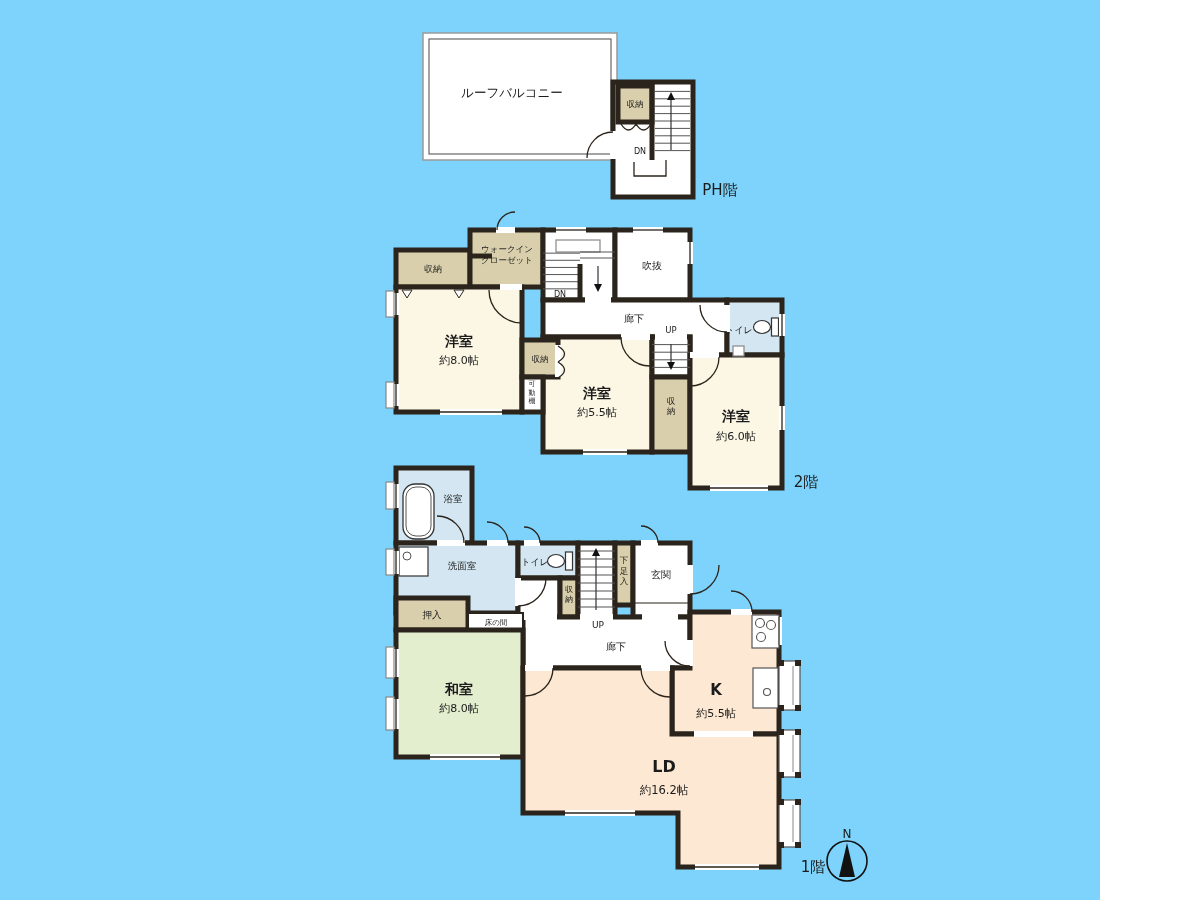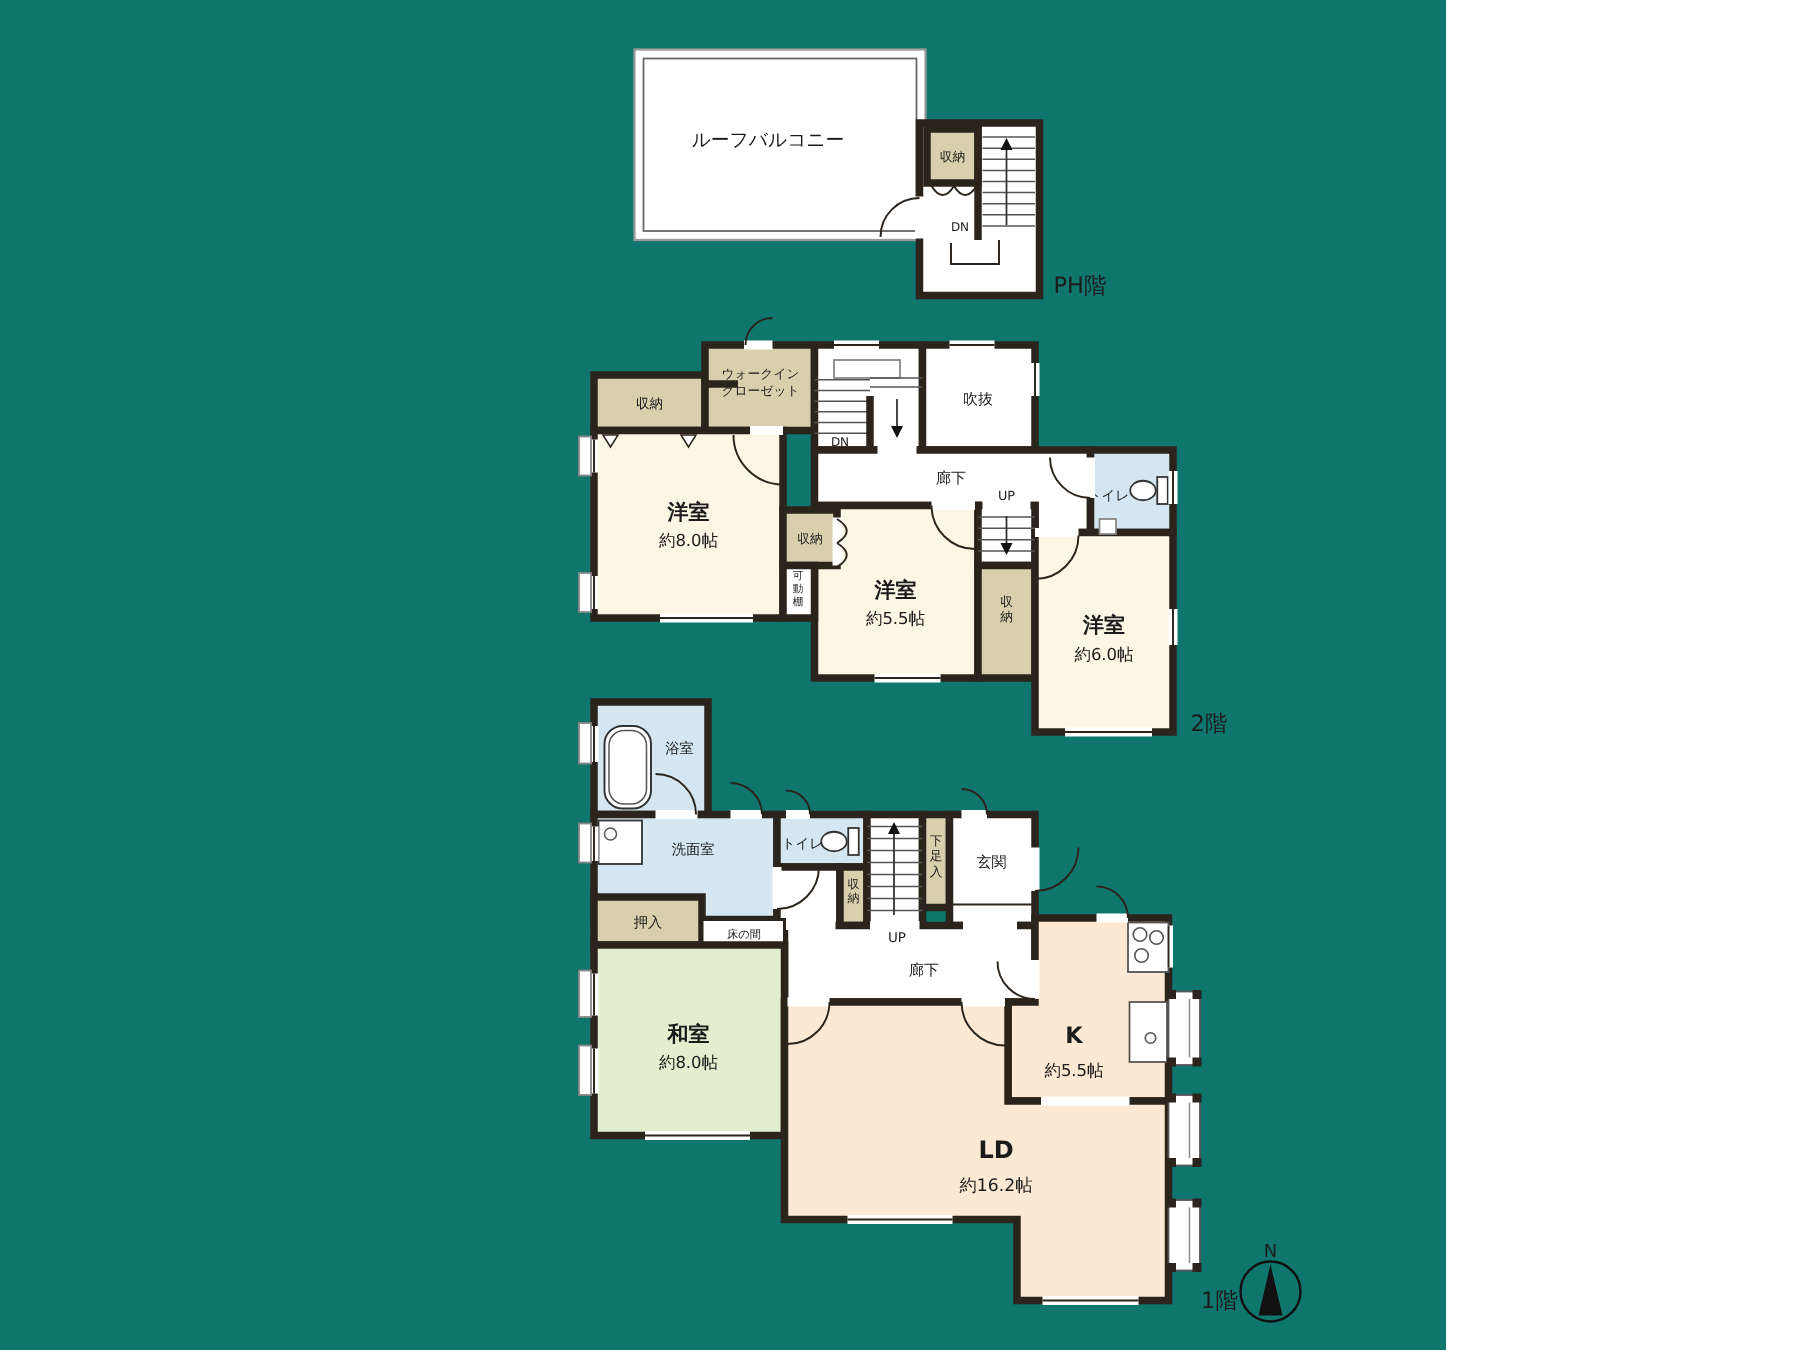--- a/index.html
+++ b/index.html
@@ -1,16 +1,16 @@
 <!DOCTYPE html>
 <html><head>
 <meta charset="utf-8">
 <style>
   html,body{margin:0;padding:0;background:#fff;}
-  .stage{position:relative;width:964px;height:900px;background:#0f766e;overflow:hidden;
+  .stage{position:relative;width:1100px;height:900px;background:#7dd3fc;overflow:hidden;
          font-family:"DejaVu Sans","Liberation Sans",sans-serif;}
   svg{position:absolute;left:0;top:0;}
   text{fill:#1b1b1b;}
 </style>
 </head>
 <body>
 
 <div class="stage">
   <svg id="plan" width="1200" height="900" viewBox="0 0 1200 900">
       <g>

